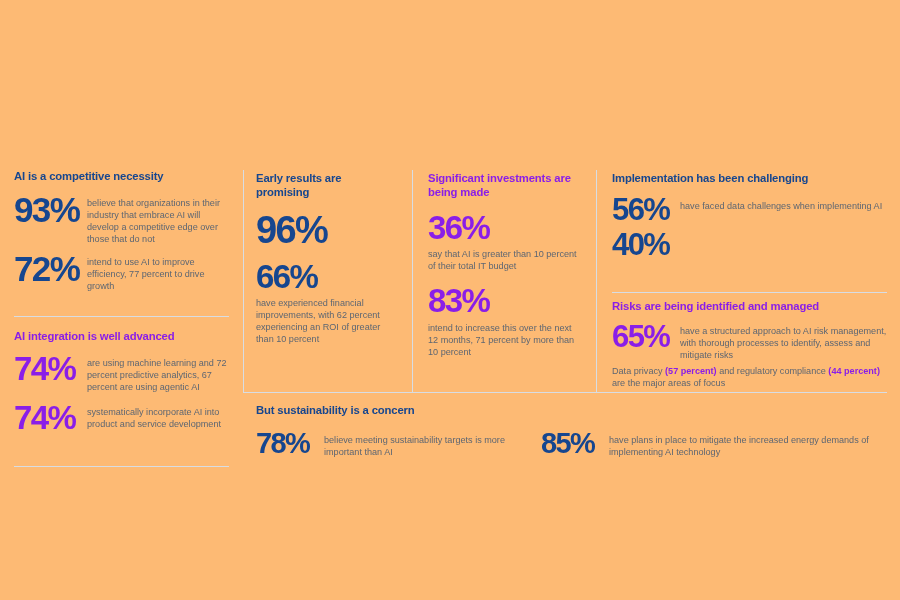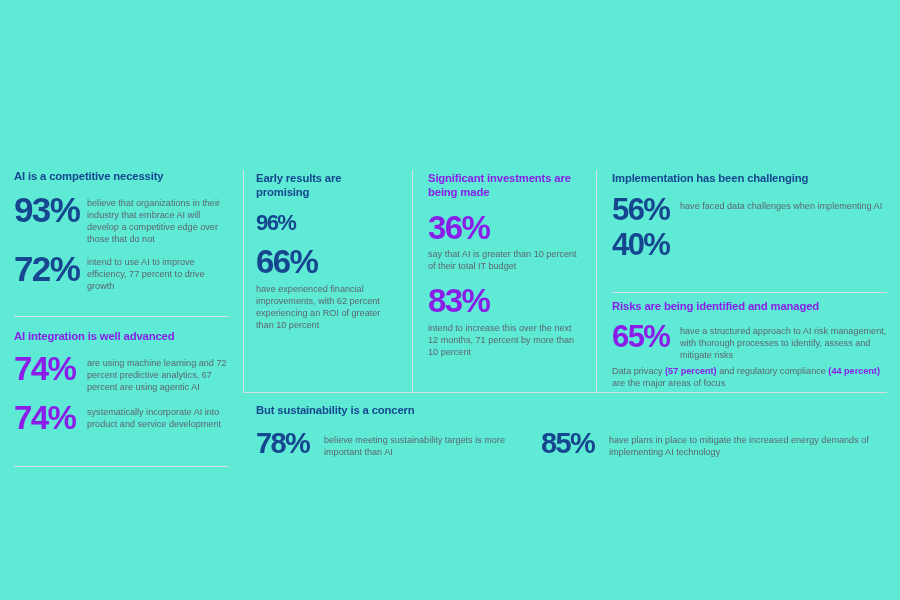--- a/index.html
+++ b/index.html
@@ -9,21 +9,21 @@
     height: 600px;
     background: #ffffff;
     font-family: "Liberation Sans", sans-serif;
     overflow: hidden;
   }
 
   #infographic {
     position: relative;
     width: 900px;
     height: 600px;
-    background: #5eead4;
+    background: #fdba74;
   }
 
   
   .heading {
     font-size: 11.3px;
     font-weight: bold;
     letter-spacing: -0.15px;
     line-height: 1.2;
   }
   .heading.blue   { color: #16468f; }
@@ -87,21 +87,21 @@
   #c1b-r1 { margin-bottom: 10px; }
   #c1b-r1 .pct { font-size: 33px; width: 73px; }
   #c1b-r1 .body-txt { padding-top: 3px; }
   #c1b-r2 .pct { font-size: 33px; width: 73px; }
   #c1b-r2 .body-txt { padding-top: 3px; }
 
   
   #col2 { position: absolute; left: 256px; top: 172px; width: 140px; }
   #col2 .heading { margin-bottom: 14px; }
   #c2-s1 { margin-bottom: 14px; }
-  #c2-s1 .pct { font-size: 22px; margin-bottom: 5px; }
+  #c2-s1 .pct { font-size: 38px; margin-bottom: 5px; }
   #c2-s2 .pct { font-size: 33px; margin-bottom: 5px; }
 
   
   #col3 { position: absolute; left: 428px; top: 172px; width: 155px; }
   #col3 .heading { margin-bottom: 14px; }
   #c3-s1 { margin-bottom: 14px; }
   #c3-s1 .pct { font-size: 33px; margin-bottom: 5px; }
   #c3-s2 .pct { font-size: 33px; margin-bottom: 5px; }
 
   

